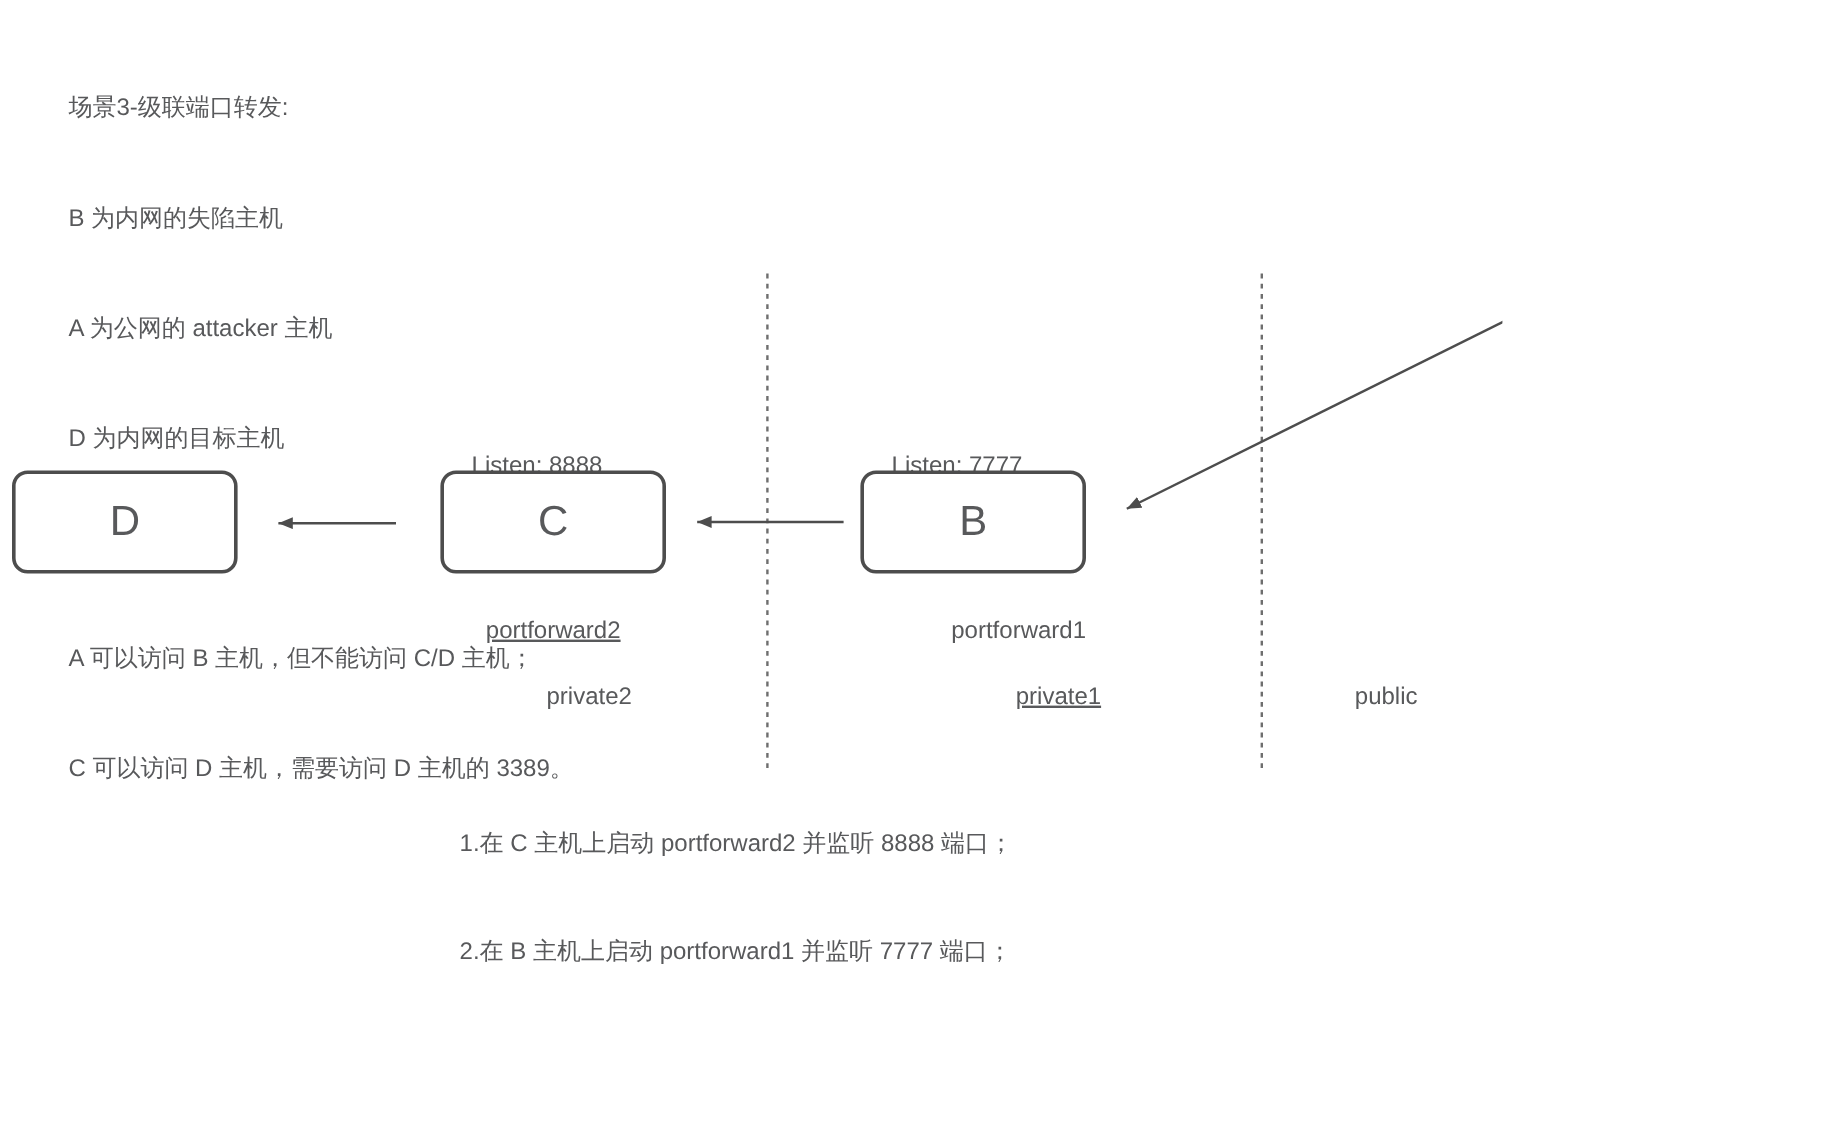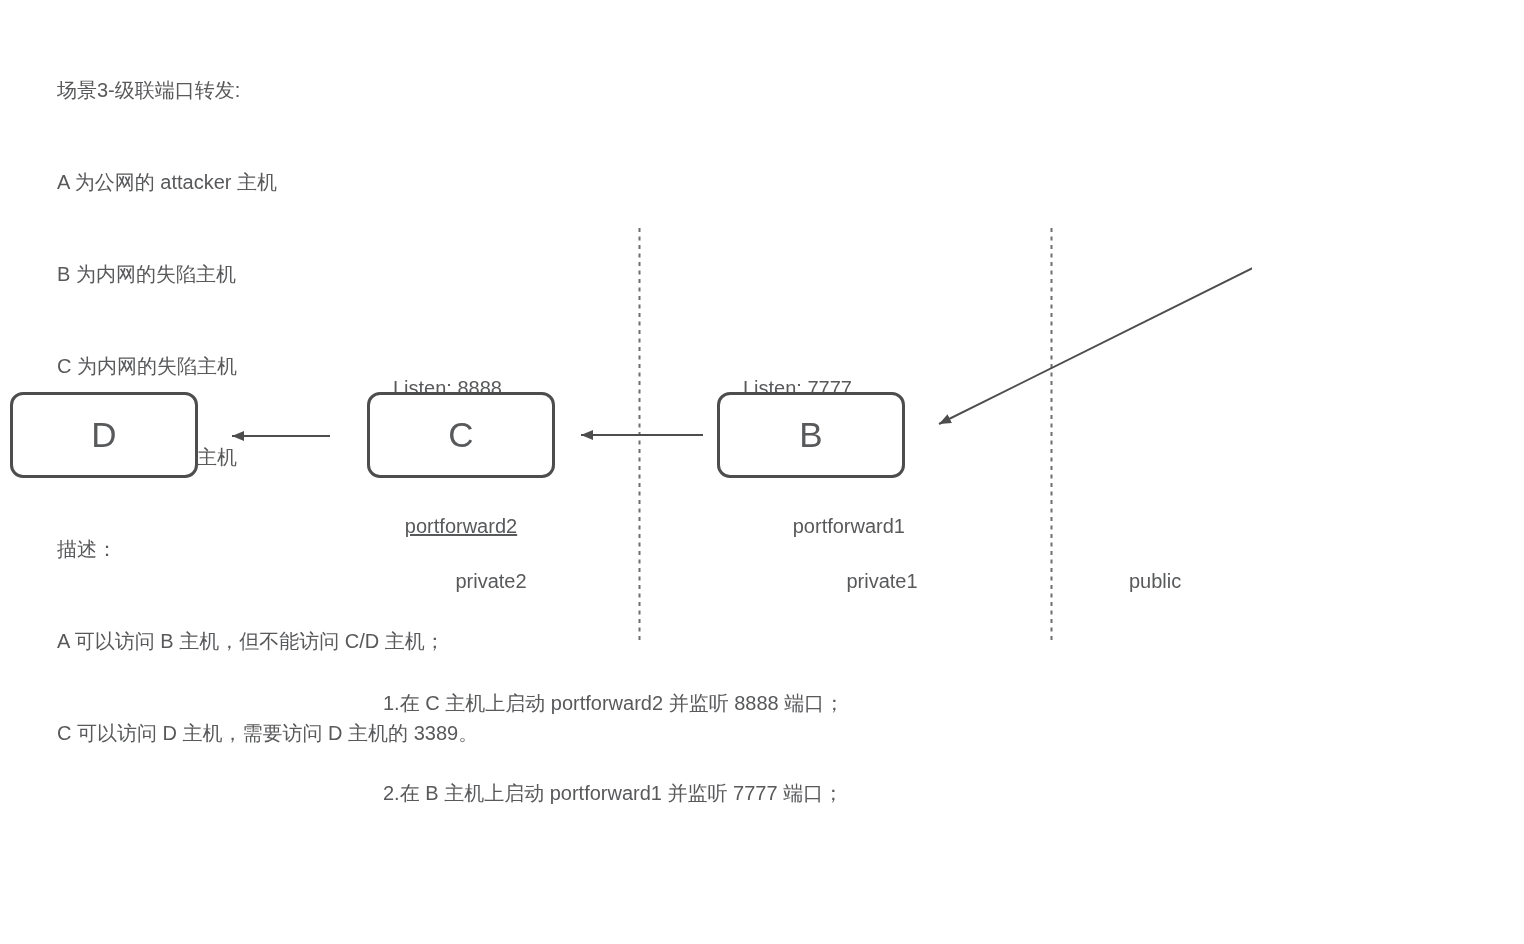--- a/index.html
+++ b/index.html
@@ -48,23 +48,22 @@
     </defs>
     <line x1="639.5" y1="228" x2="639.5" y2="644" stroke-width="2" stroke-dasharray="4 4.5" stroke="#6e6e6e"></line>
     <line x1="1051.5" y1="228" x2="1051.5" y2="643" stroke-width="2" stroke-dasharray="4 4.5" stroke="#6e6e6e"></line>
     <line x1="1255" y1="267" x2="939" y2="424" stroke-width="2" marker-end="url(#arrowhead)" stroke="#4d4d4d"></line>
     <line x1="703" y1="435" x2="581" y2="435" stroke-width="2" marker-end="url(#arrowhead)" stroke="#4d4d4d"></line>
     <line x1="330" y1="436" x2="232" y2="436" stroke-width="2" marker-end="url(#arrowhead)" stroke="#4d4d4d"></line>
   </svg>
 
   <div class="textblock intro">
     <div>场景3-级联端口转发:</div>
+    <div>B 为内网的失陷主机</div>
     <div>A 为公网的 attacker 主机</div>
-    <div>B 为内网的失陷主机</div>
-    <div>C 为内网的失陷主机</div>
     <div>D 为内网的目标主机</div>
     <div>描述：</div>
     <div>A 可以访问 B 主机，但不能访问 C/D 主机；</div>
     <div>C 可以访问 D 主机，需要访问 D 主机的 3389。</div>
   </div>
 
   <div class="annotation" style="left:44px; top:351px;">
     <div>Listen: 3389</div>
   </div>
   <div class="annotation" style="left:393px; top:320px;">
@@ -89,21 +88,21 @@
     <span class="node-letter">B</span>
   </div>
   <div class="node" style="left:1277px; top:211px;">
     <span class="node-letter">A</span>
   </div>
 
   <div class="process-label" style="left:367px; top:515px;text-decoration:underline;">portforward2</div>
   <div class="process-label" style="left:717px; top:515px;text-align:right;">portforward1</div>
 
   <div class="zone-label zone-right" style="left:391px; top:570px;">private2</div>
-  <div class="zone-label zone-right" style="left:782px; top:570px;">private1</div>
+  <div class="zone-label zone-right" style="left:782px; top:570px;text-decoration:underline;">private1</div>
   <div class="zone-label" style="left:1129px; top:570px;">public</div>
 
   <div class="textblock instructions">
     <div>1.在 C 主机上启动 portforward2 并监听 8888 端口；</div>
     <div>2.在 B 主机上启动 portforward1 并监听 7777 端口；</div>
     
     
     
     
     

